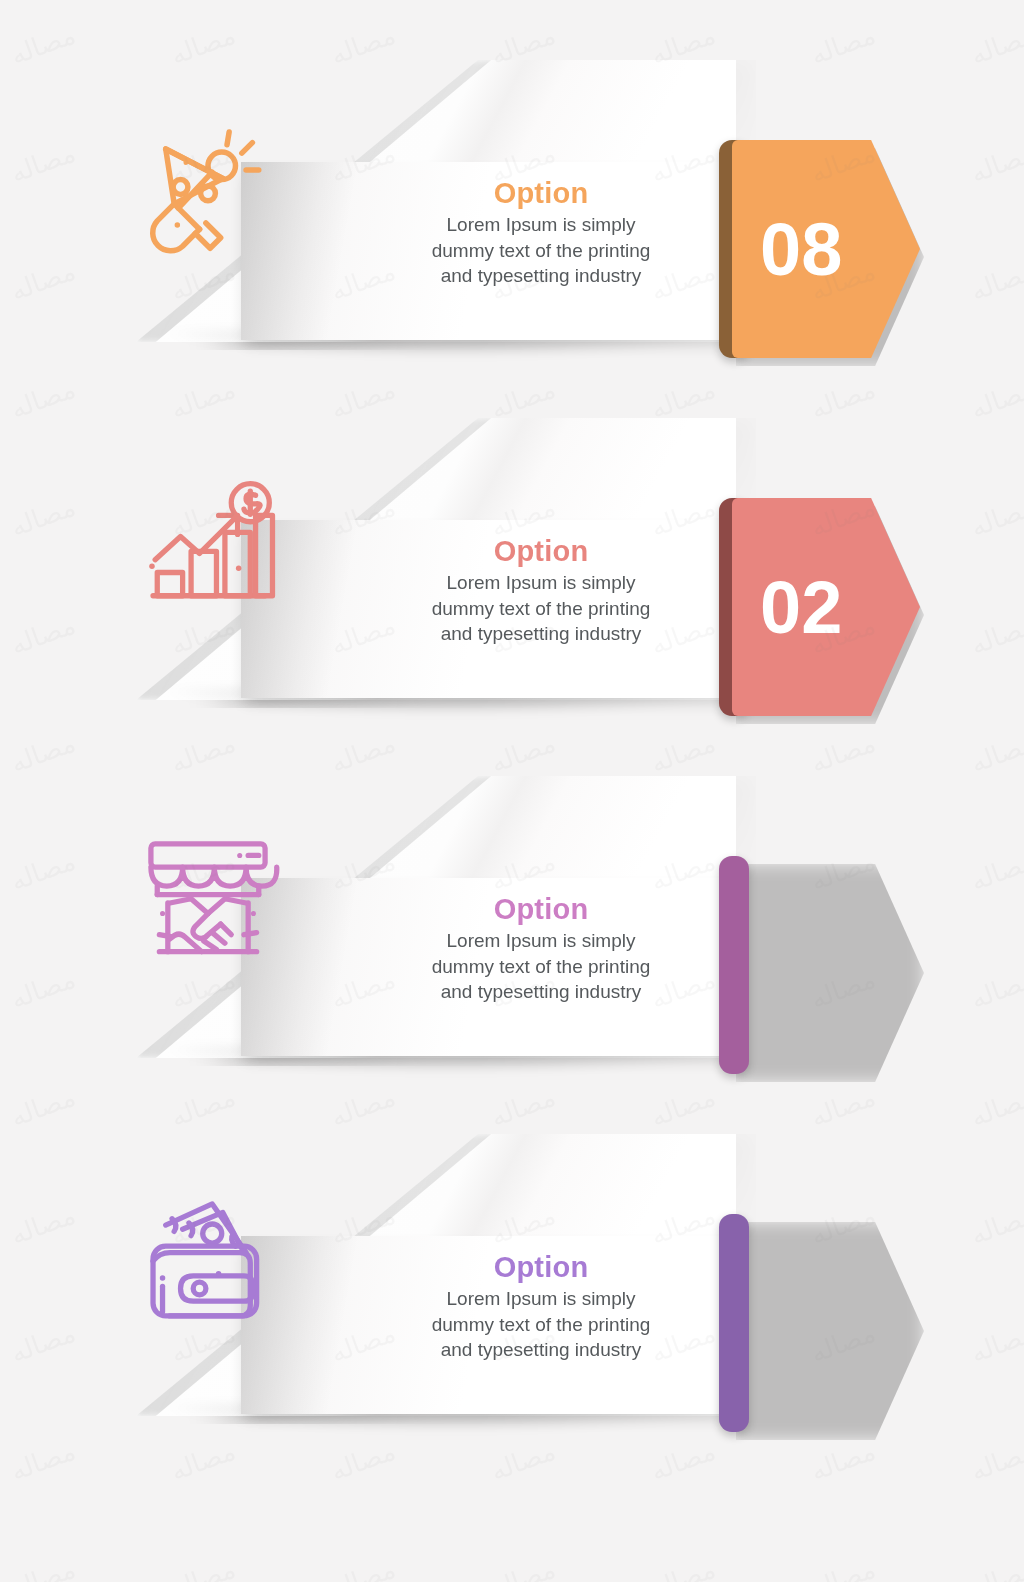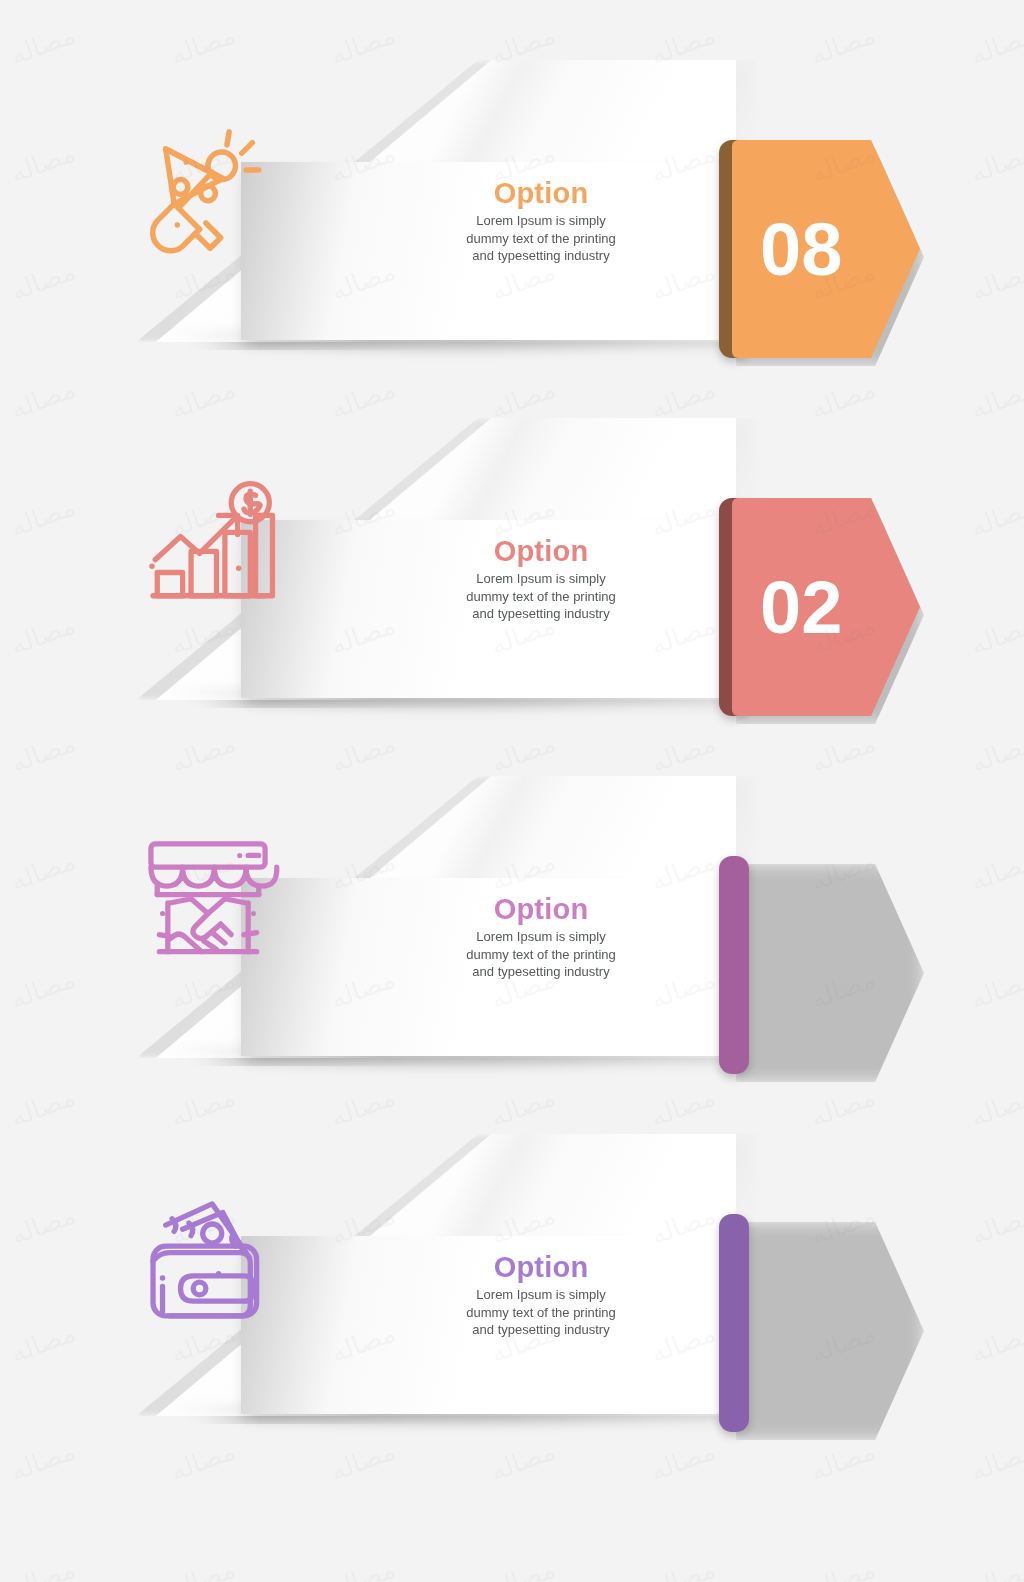--- a/index.html
+++ b/index.html
@@ -126,21 +126,21 @@
     z-index: 12;
   }
   .opt-title {
     font-size: 29px;
     font-weight: bold;
     letter-spacing: .2px;
     margin: 0 0 4px 0;
     line-height: 1.05;
   }
   .opt-body {
-    font-size: 13px;
+    font-size: 19px;
     line-height: 1.32;
     color: #55595c;
     margin: 0;
   }
 
   
   .tab {
     position: absolute;
     left: 703px;
     top: 140px;

